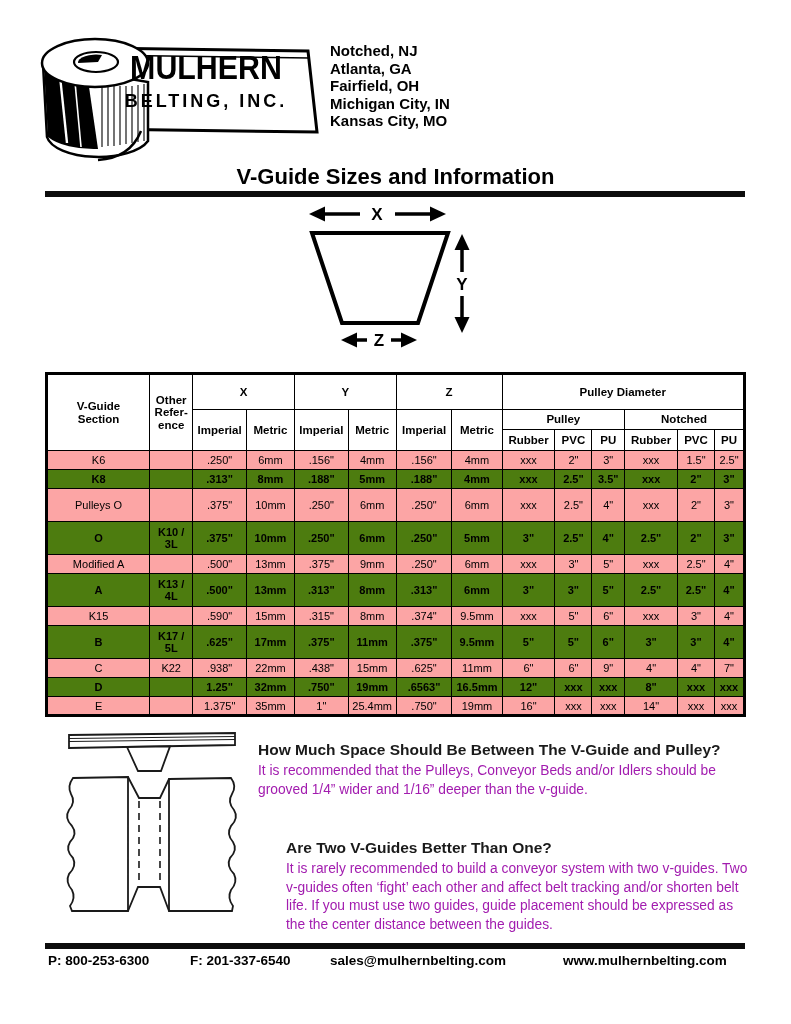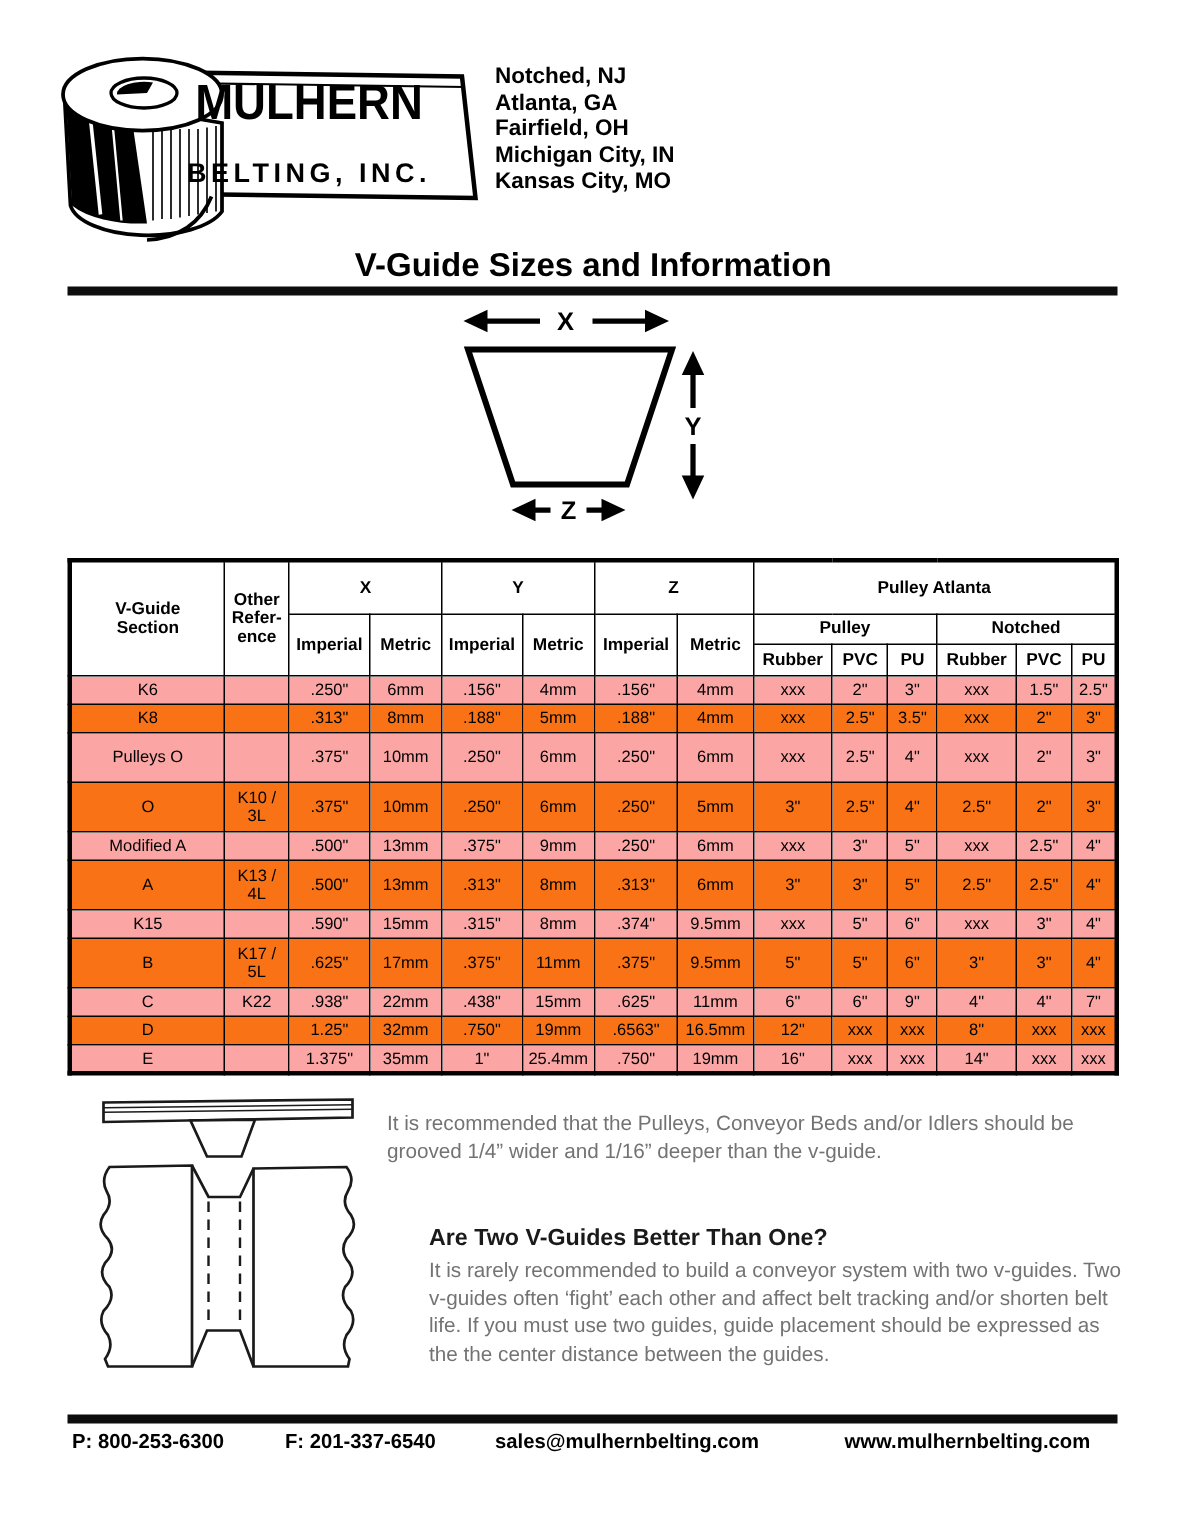--- a/index.html
+++ b/index.html
@@ -5,21 +5,21 @@
   * { margin:0; padding:0; box-sizing:border-box; }
   html,body { background:#ffffff; }
   body { font-family:"Liberation Sans", sans-serif; color:#000; }
   .page { position:relative; width:791px; height:1024px; background:#fff; overflow:hidden; }
 
   
   .logo-wrap { position:absolute; left:40px; top:36px; width:290px; height:140px; }
   .logo-wrap svg { position:absolute; left:0; top:0; }
   .logo-text { position:absolute; left:57px; top:14px; width:218px; text-align:center; }
   .logo-line1 { font-size:33px; font-weight:bold; letter-spacing:0px; transform:scaleX(0.92); transform-origin:center; line-height:36px; }
-  .logo-line2 { font-size:18px; font-weight:bold; letter-spacing:3px; line-height:22px; margin-top:18px; }
+  .logo-line2 { font-size:18px; font-weight:bold; letter-spacing:3px; line-height:22px; margin-top:4px; }
   .locations { position:absolute; left:330px; top:42px; font-size:15px; font-weight:bold; line-height:17.5px; }
 
   
   .doc-title { position:absolute; left:0; top:164px; width:791px; text-align:center; font-size:22px; font-weight:bold; }
   .rule { position:absolute; left:45px; width:700px; height:6px; background:#0d0d0d; }
   .rule-top { top:191px; }
   .rule-bottom { top:943px; }
 
   
   .vguide-diagram { position:absolute; left:298px; top:202px; }
@@ -28,30 +28,30 @@
   
   .tbl-wrap { position:absolute; left:45px; top:372px; }
   table.vg { border-collapse:collapse; table-layout:fixed; width:701px; border:3px solid #000; }
   table.vg th, table.vg td { border:1.5px solid #000; text-align:center; vertical-align:middle; padding:1px 2px; overflow:hidden; }
   table.vg th { font-size:11.5px; font-weight:bold; line-height:12.5px; }
   table.vg td { font-size:11px; line-height:12px; }
   thead tr.h1 { height:36px; }
   thead tr.h2 { height:20px; }
   thead tr.h3 { height:21px; }
   tbody tr { height:19px; background:#fca5a5; }
-  tbody tr.alt { background:#f97316; }
+  tbody tr.alt { background:#4d7c0f;font-weight:bold; }
   tbody tr.tall { height:33px; }
   .th-section span { display:inline-block; max-width:66px; }
   .th-ref span { display:inline-block; max-width:40px; }
 
   
   .pulley-illustration { position:absolute; left:42px; top:730px; }
   .qa { position:absolute; left:258px; top:740px; width:496px; color:#222; }
   .qa-heading { font-size:15.5px; font-weight:bold; color:#1a1a1a; line-height:19px; margin-bottom:3px; }
-  .qa-body { font-size:13.8px; line-height:18.5px; color:#737373; }
+  .qa-body { font-size:13.8px; line-height:18.5px; color:#a21caf; }
   .qa-block2 { margin-top:39px;margin-left:28px; }
 
   
   .footer-item { position:absolute; top:953px; font-size:13.5px; font-weight:bold; white-space:nowrap; }
   .f-phone { left:48px; }
   .f-fax   { left:190px;text-align:right; }
   .f-email { left:330px; }
   .f-web   { left:563px; }
 </style>
 </head>
@@ -152,21 +152,21 @@
           <col style="width:5.3%">
           <col style="width:4.3%">
       </colgroup>
       <thead>
         <tr class="h1">
           <th rowspan="3" class="th-section"><span>V-Guide Section</span></th>
           <th rowspan="3" class="th-ref"><span>Other Refer-ence</span></th>
           <th colspan="2">X</th>
           <th colspan="2">Y</th>
           <th colspan="2">Z</th>
-          <th colspan="6">Pulley Atlanta</th>
+          <th colspan="6">Pulley Diameter</th>
         </tr>
         <tr class="h2">
           <th rowspan="2">Imperial</th>
           <th rowspan="2">Metric</th>
           <th rowspan="2">Imperial</th>
           <th rowspan="2">Metric</th>
           <th rowspan="2">Imperial</th>
           <th rowspan="2">Metric</th>
           <th colspan="3">Pulley</th>
           <th colspan="3">Notched</th>
@@ -376,20 +376,21 @@
       <path d="M86,47 L97,68 L118,68 L127,49" fill="none" stroke-width="1.8"></path>
       <path d="M86,181 L96,157 L118,157 L127,181" fill="none" stroke-width="1.8"></path>
 
       <line x1="97" y1="71" x2="97" y2="153" stroke-width="1.6" stroke-dasharray="7,5" fill="none"></line>
       <line x1="118" y1="71" x2="118" y2="153" stroke-width="1.6" stroke-dasharray="7,5" fill="none"></line>
     </g>
   </svg>
 
   <div class="qa">
     <div class="qa-block1">
+      <div class="qa-heading">How Much Space Should Be Between The V-Guide and Pulley?</div>
       <div class="qa-body">It is recommended that the Pulleys, Conveyor Beds and/or Idlers should be grooved 1/4” wider and 1/16” deeper than the v-guide.</div>
     </div>
     <div class="qa-block2">
       <div class="qa-heading">Are Two V-Guides Better Than One?</div>
       <div class="qa-body">It is rarely recommended to build a conveyor system with two v-guides. Two v-guides often ‘fight’ each other and affect belt tracking and/or shorten belt life.  If you must use two guides, guide placement should be expressed as the the center distance between the guides.</div>
     </div>
   </div>
 
   <div class="rule rule-bottom"></div>
   <span class="footer-item f-phone">P: 800-253-6300</span>

